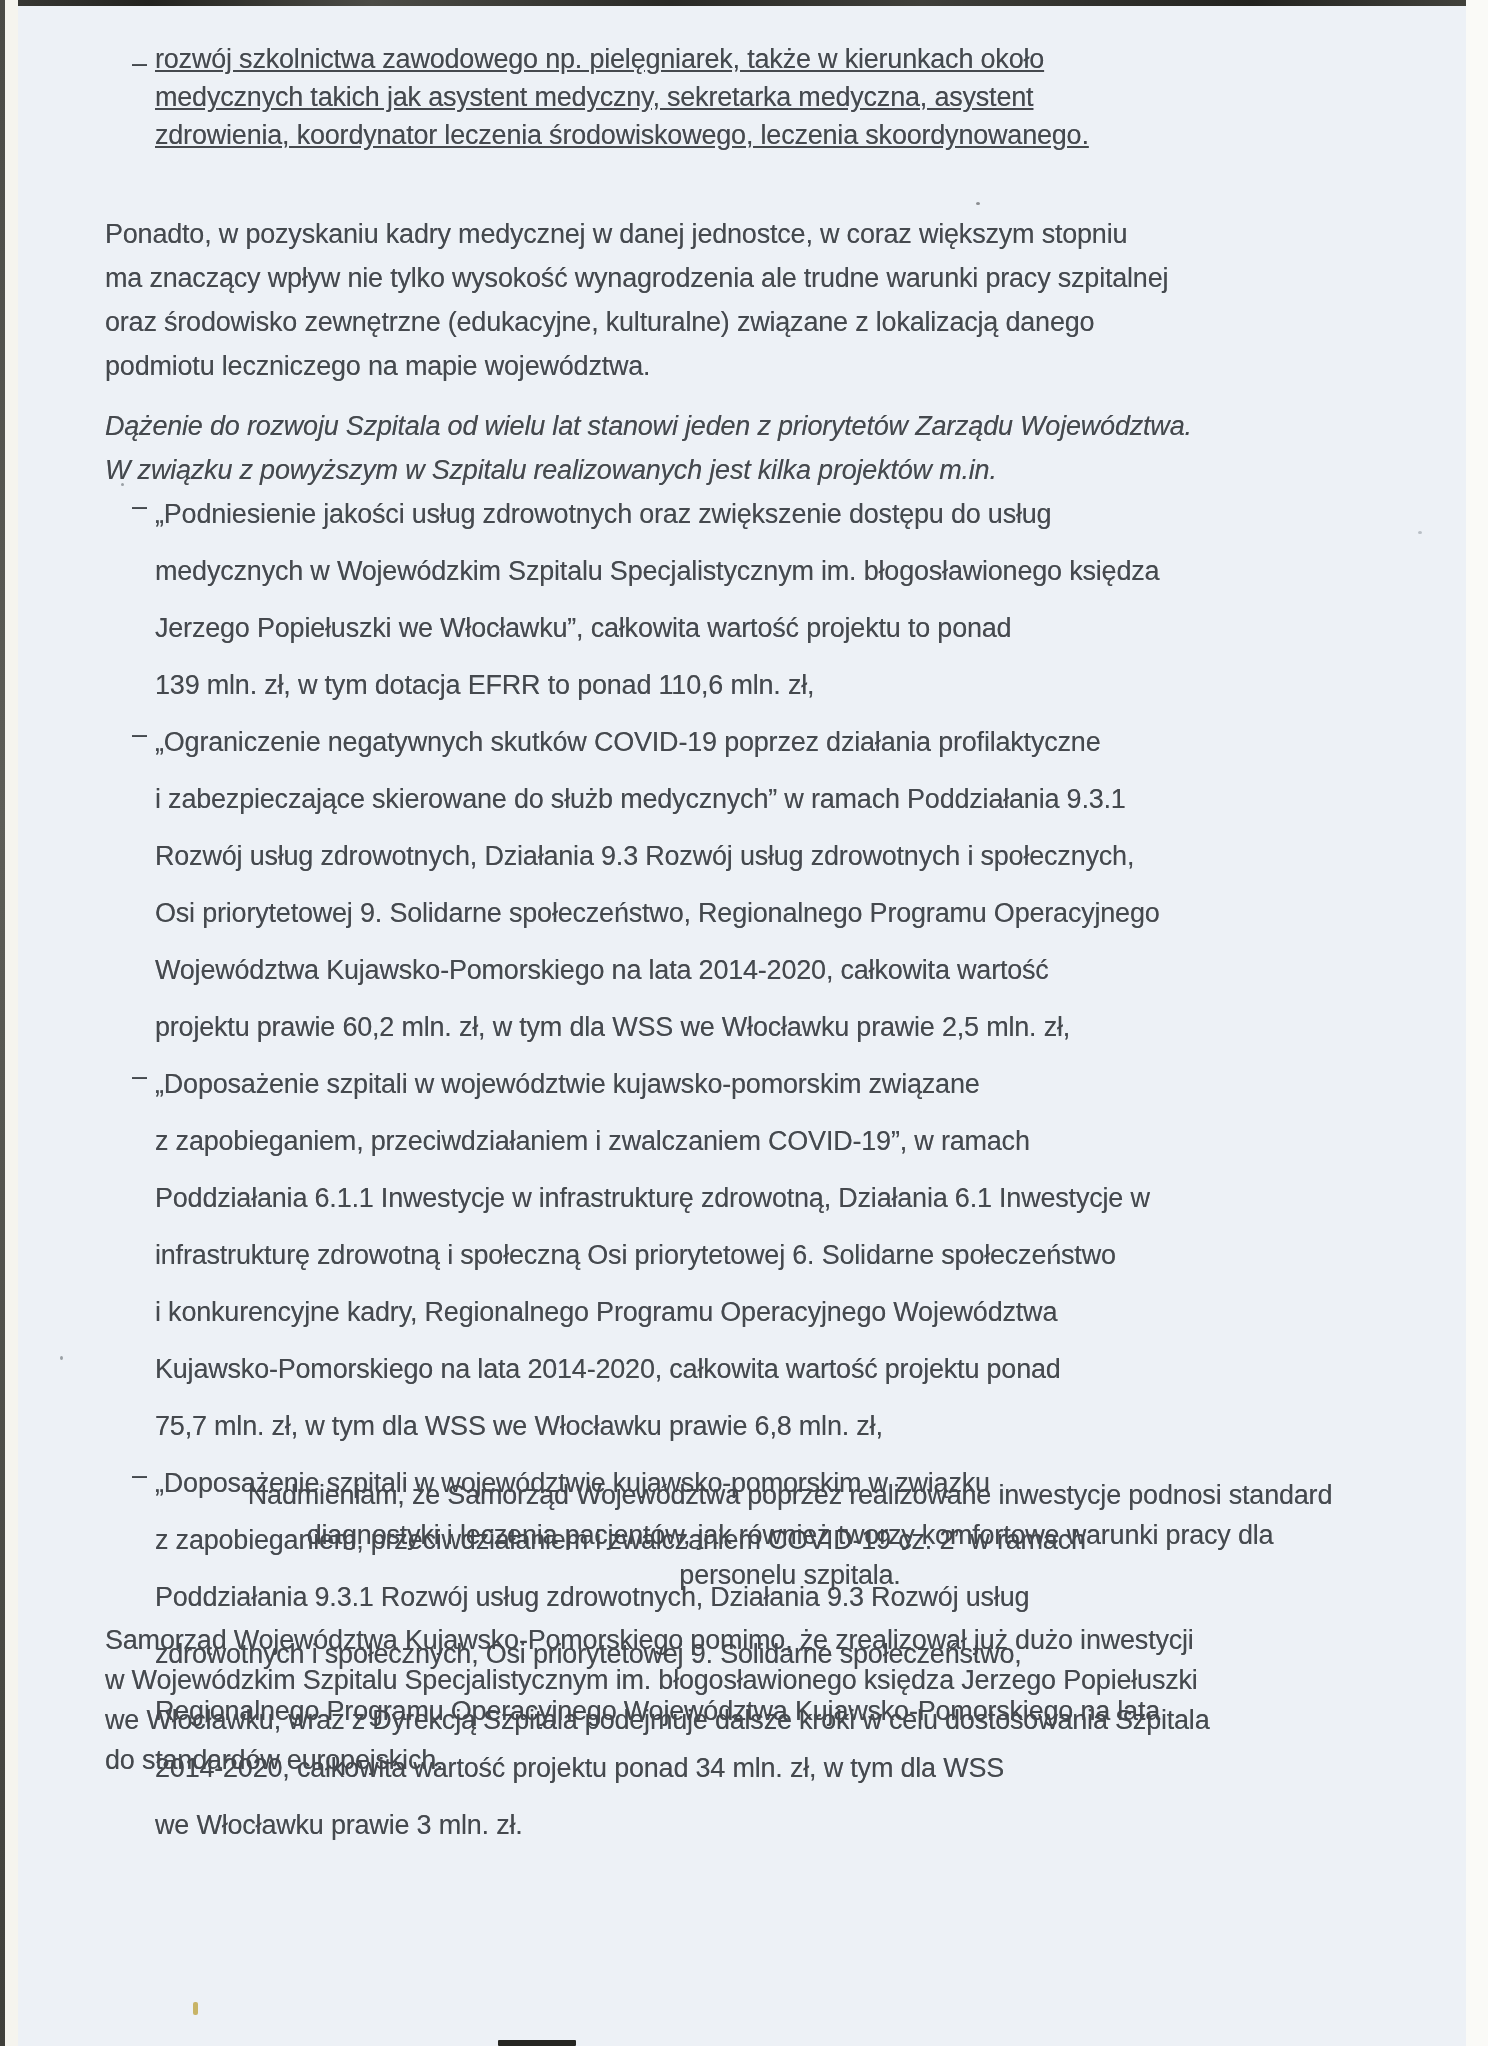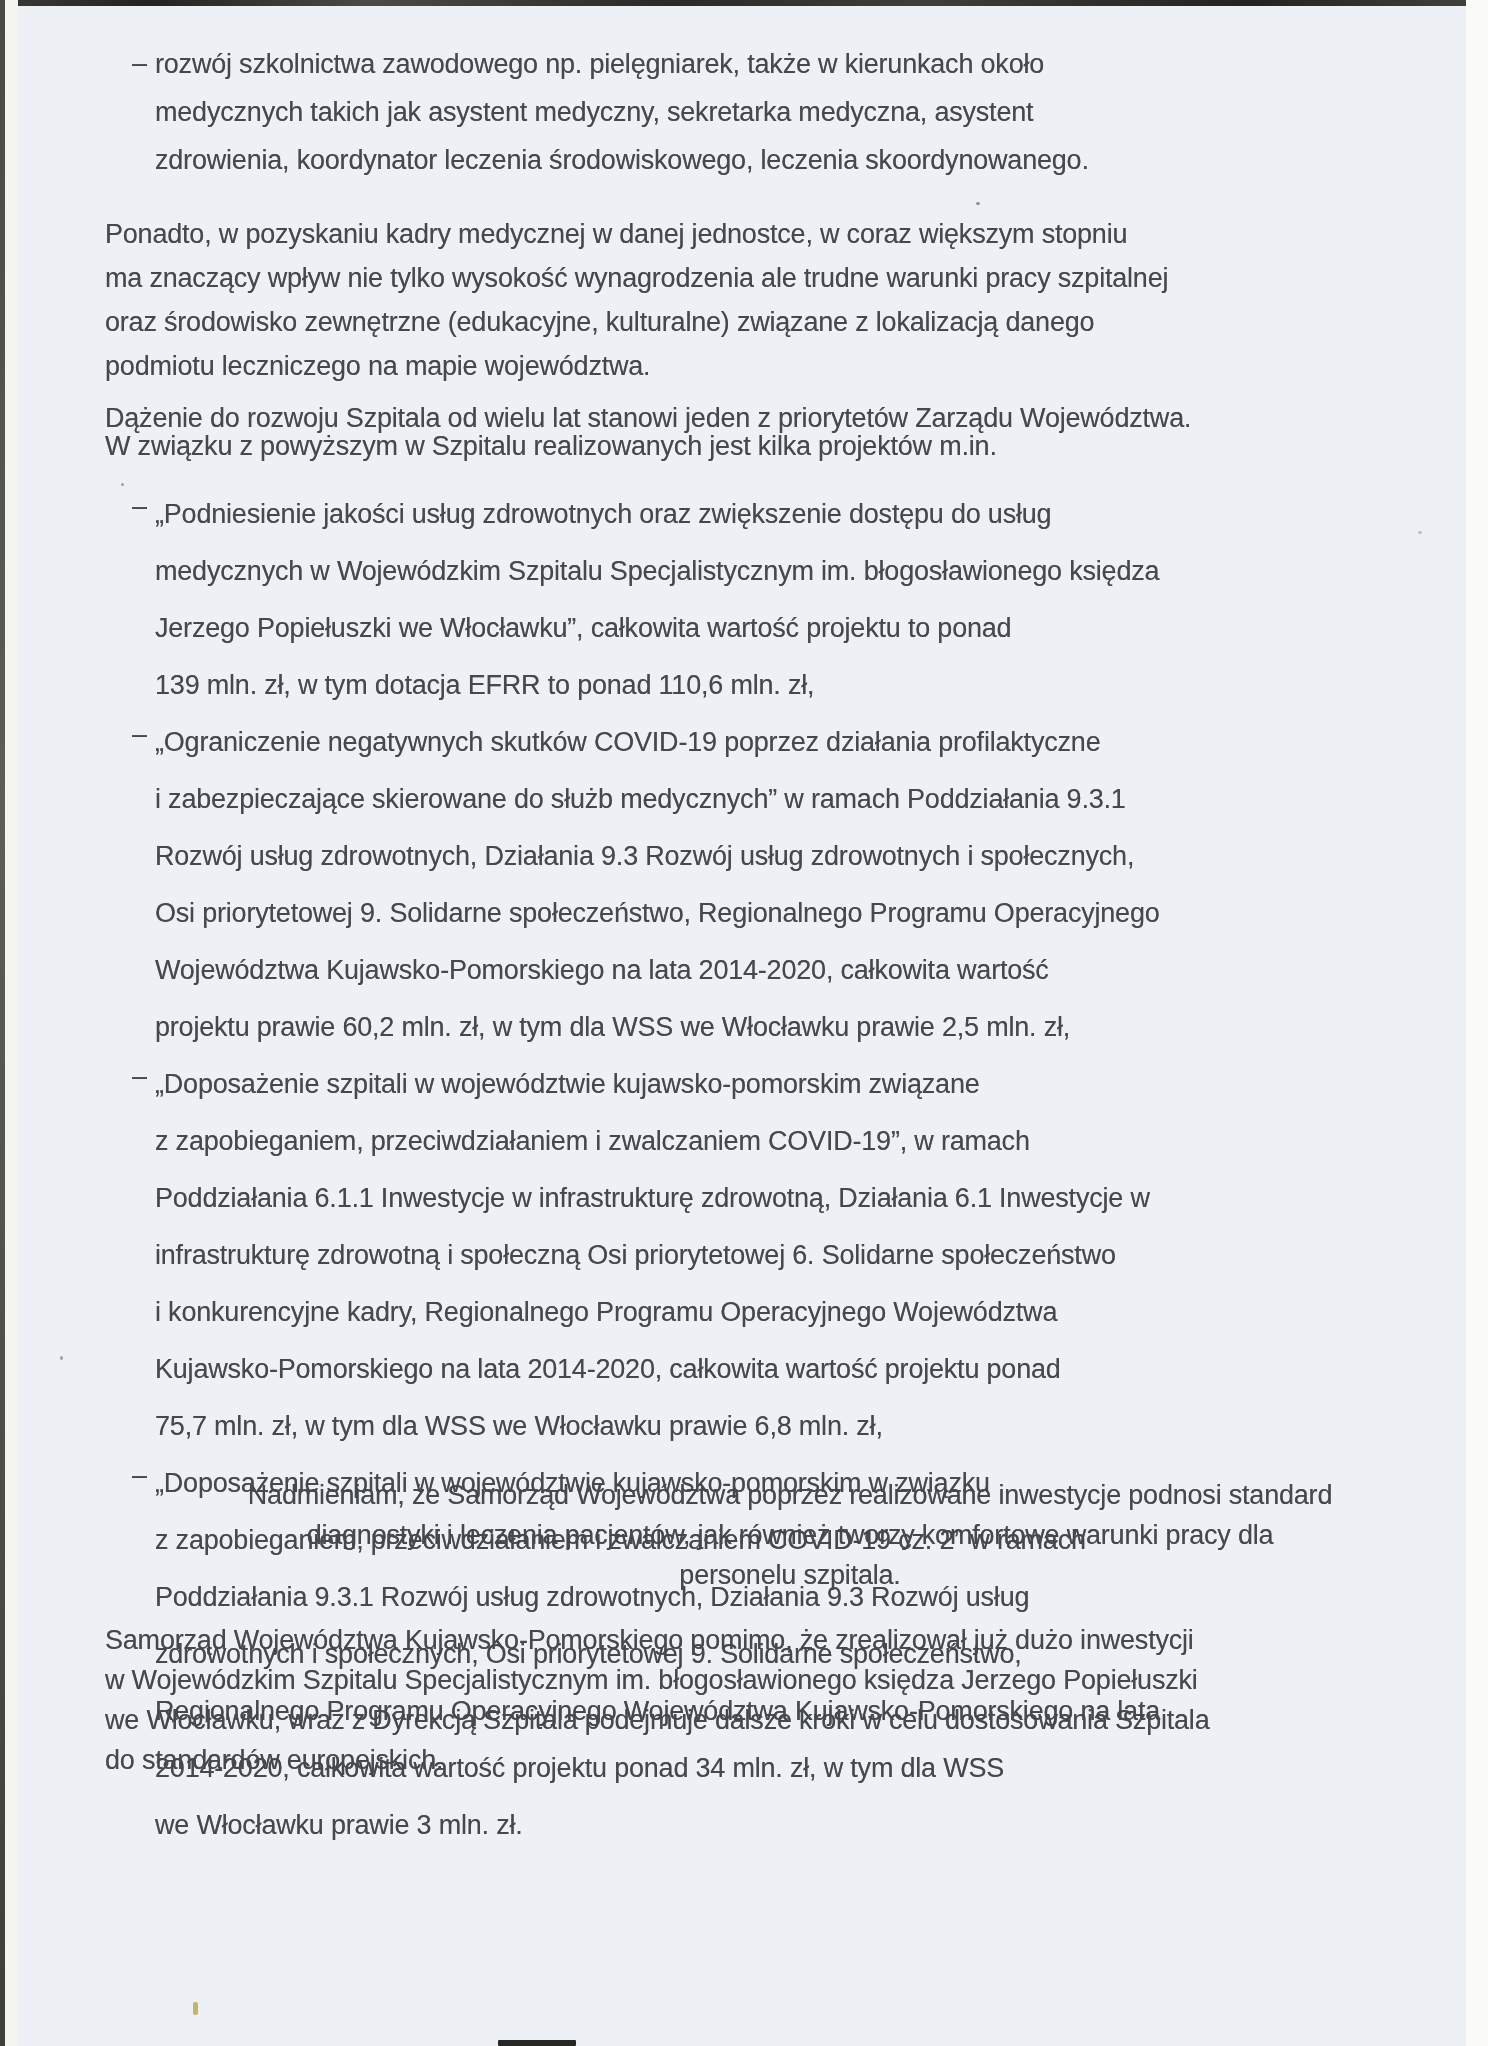--- a/index.html
+++ b/index.html
@@ -31,23 +31,23 @@
   .speck{position:absolute;border-radius:50%;}
   .speck-1{left:976px;top:202px;width:4px;height:3px;background:#8a8d90;}
   .speck-2{left:121px;top:483px;width:3px;height:3px;background:#9aa0a5;}
   .speck-3{left:60px;top:1356px;width:3px;height:4px;background:#9aa0a5;}
   .speck-4{left:193px;top:2002px;width:5px;height:13px;background:#c8b467;border-radius:2px;}
   .speck-5{left:1418px;top:531px;width:4px;height:3px;background:#b9bfc5;}
 
   
   .block{position:absolute;left:105px;width:1370px;font-size:27px;}
   .lines{white-space:pre;}
-  .b-intro{top:40px;}      .b-intro .lines{line-height:48px;}
+  .b-intro{top:40px;}      .b-intro .lines{line-height:38px;text-decoration:underline;}
   .b-ponadto{top:212px;}   .b-ponadto .lines{line-height:44px;}
-  .b-dazenie{top:404px;}   .b-dazenie .lines{line-height:28px;}
+  .b-dazenie{top:404px;}   .b-dazenie .lines{line-height:44px;font-style:italic;}
   .b-list{top:486px;}      .b-list .lines{line-height:57px;}
   .b-nadmieniam{top:1475px;text-align:center;} .b-nadmieniam .lines{line-height:40px;}
   .b-samorzad{top:1620px;}   .b-samorzad .lines{line-height:40px;}
 
   .bullet-item{position:relative;padding-left:50px;}
   .b-intro .bullet-item .dash{line-height:46px;}
   .b-list .bullet-item .dash{line-height:41.5px;}
   .dash{position:absolute;left:27px;top:0;}
 </style>
 </head>

